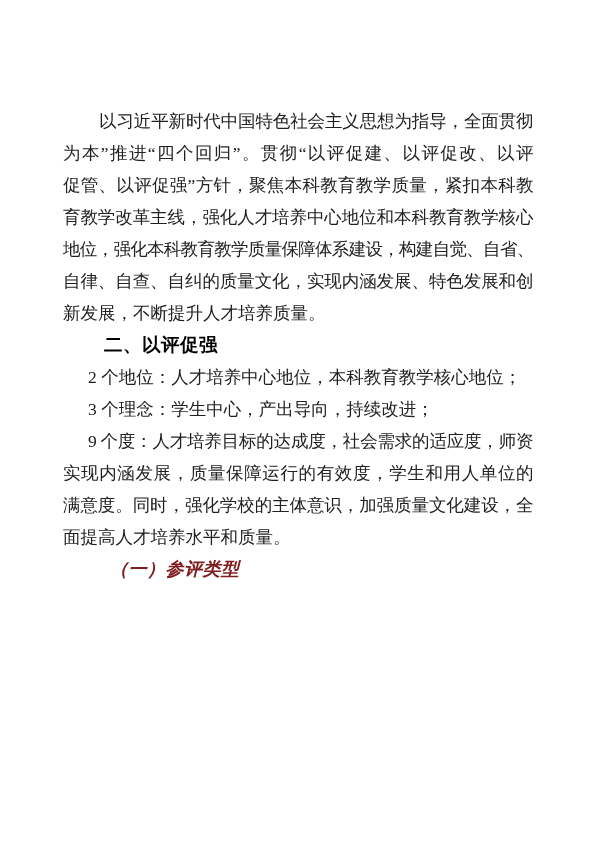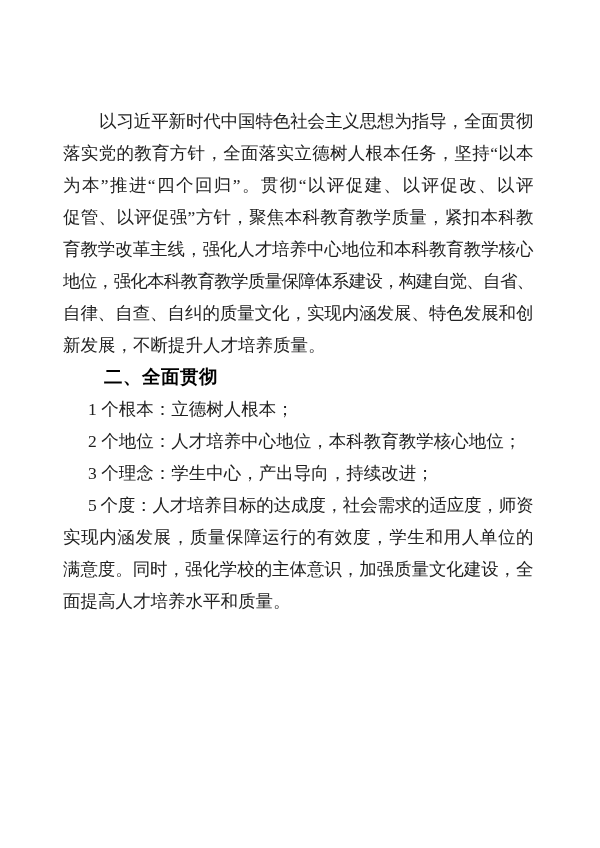--- a/index.html
+++ b/index.html
@@ -72,34 +72,32 @@
     color: #333333;
   }
 </style>
 </head>
 <body>
 
 <div class="doc">
   <div class="content">
 
     <div class="ln j ind2">以习近平新时代中国特色社会主义思想为指导，全面贯彻</div>
-    <div class="ln j">落实党的教育方针，全面落实立德树人根本任务，坚持“以本</div>
     <div class="ln j">为本”推进“四个回归”。贯彻“以评促建、以评促改、以评</div>
     <div class="ln j">促管、以评促强”方针，聚焦本科教育教学质量，紧扣本科教</div>
     <div class="ln j">育教学改革主线，强化人才培养中心地位和本科教育教学核心</div>
     <div class="ln j tight">地位，强化本科教育教学质量保障体系建设，构建自觉、自省、</div>
     <div class="ln j">自律、自查、自纠的质量文化，实现内涵发展、特色发展和创</div>
     <div class="ln">新发展，不断提升人才培养质量。</div>
 
-    <div class="ln h2">二、全面贯彻</div>
+    <div class="ln h2">二、以评促强</div>
 
-    <div class="ln ind1">1 个根本：立德树人根本；</div>
     <div class="ln ind1">2 个地位：人才培养中心地位，本科教育教学核心地位；</div>
     <div class="ln ind1">3 个理念：学生中心，产出导向，持续改进；</div>
-    <div class="ln j ind1">5 个度：人才培养目标的达成度，社会需求的适应度，师资</div>
+    <div class="ln j ind1">9 个度：人才培养目标的达成度，社会需求的适应度，师资</div>
     <div class="ln j">实现内涵发展，质量保障运行的有效度，学生和用人单位的</div>
     <div class="ln j">满意度。同时，强化学校的主体意识，加强质量文化建设，全</div>
     <div class="ln">面提高人才培养水平和质量。</div>
 
     <div class="ln h3">（一）参评类型</div>
 
   </div>
 
   <div class="pagenum">2</div>
 </div>

